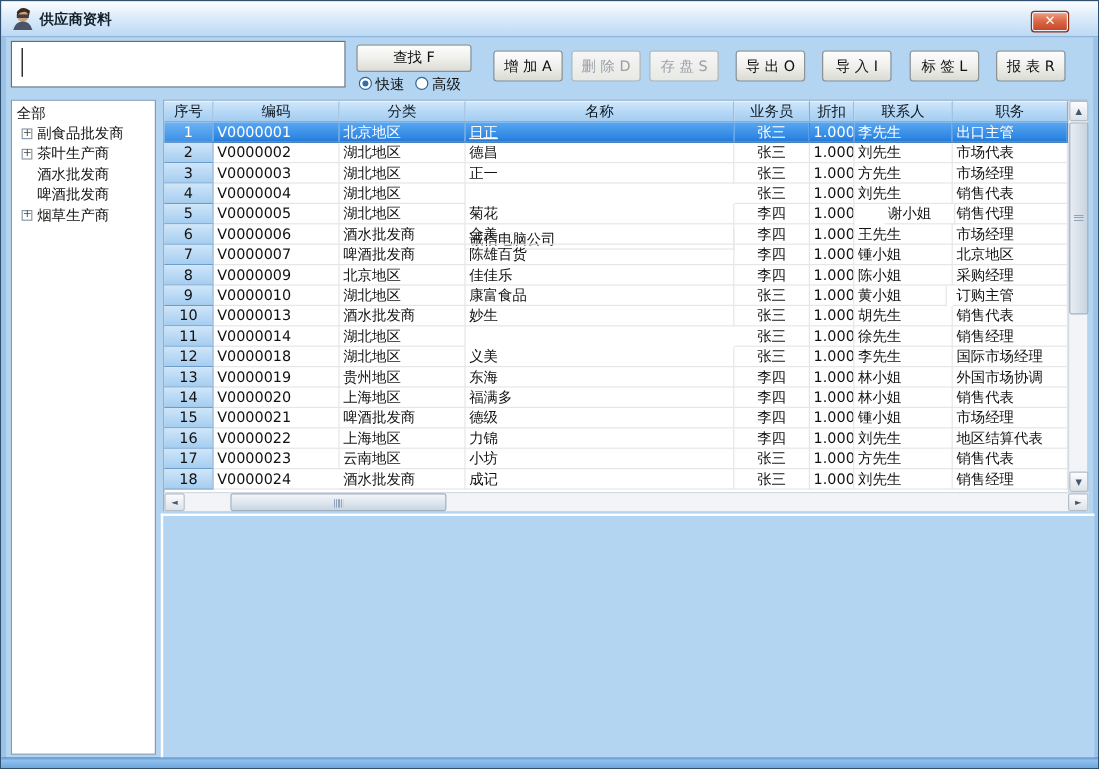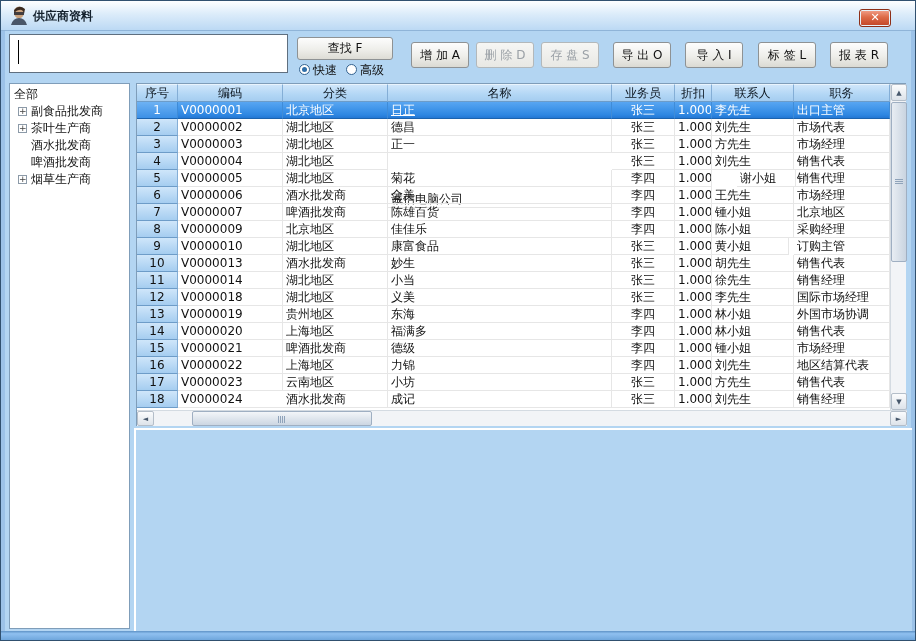--- a/index.html
+++ b/index.html
@@ -238,21 +238,20 @@
           <div class="td" style="left: 251px; width: 224px;">妙生</div>
           <div class="td c-center" style="left: 475px; width: 63px;">张三</div>
           <div class="td c-right" style="left: 538px; width: 37px;">1.000</div>
           <div class="td" style="left: 575px; width: 82px;">胡先生</div>
           <div class="td" style="left: 657px; width: 96px;">销售代表</div>
         </div>
         <div class="trow" style="top: 188px;">
           <div class="td num" style="left: 0px; width: 41px;">11</div>
           <div class="td" style="left: 41px; width: 105px;">V0000014</div>
           <div class="td" style="left: 146px; width: 105px;">湖北地区</div>
-          <div class="td" style="left: 251px; width: 224px;">小当</div>
           <div class="td c-center" style="left: 475px; width: 63px;">张三</div>
           <div class="td c-right" style="left: 538px; width: 37px;">1.000</div>
           <div class="td" style="left: 575px; width: 82px;">徐先生</div>
           <div class="td" style="left: 657px; width: 96px;">销售经理</div>
         </div>
         <div class="trow" style="top: 205px;">
           <div class="td num" style="left: 0px; width: 41px;">12</div>
           <div class="td" style="left: 41px; width: 105px;">V0000018</div>
           <div class="td" style="left: 146px; width: 105px;">湖北地区</div>
           <div class="td" style="left: 251px; width: 224px;">义美</div>

